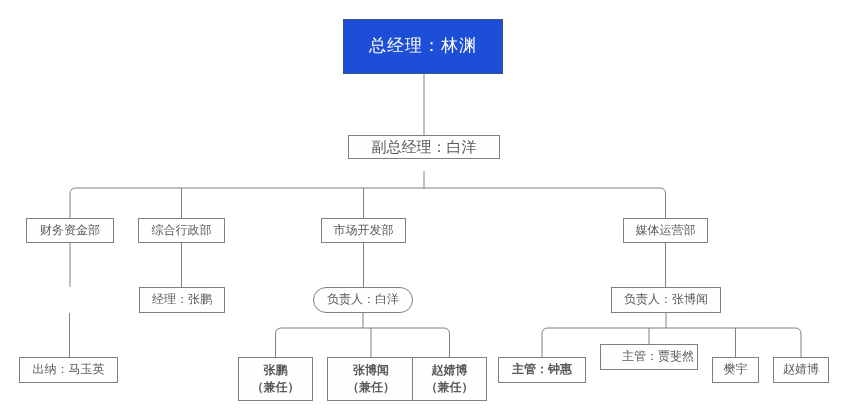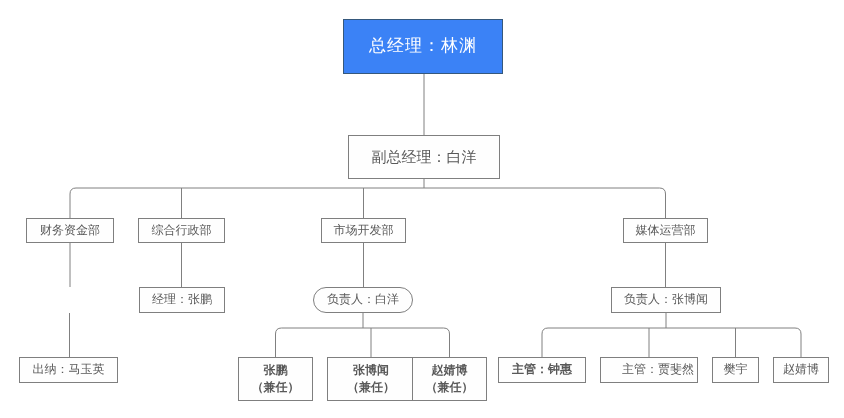--- a/index.html
+++ b/index.html
@@ -20,21 +20,21 @@
     display:flex;
     flex-direction:column;
     align-items:center;
     justify-content:center;
     text-align:center;
     font-size:12px;
     line-height:1.45;
     white-space:nowrap;
   }
   .node.root{
-    background:#3b82f6;
+    background:#1d4ed8;
     border:1px solid #35587C;
     color:#ffffff;
     font-size:17px;
     letter-spacing:1px;
   }
   .node.deputy{font-size:15px;}
   .node .line{display:block;font-weight:bold;}
 </style>
 </head>
 <body>
@@ -66,21 +66,21 @@
       <path d="M542 357 V334 Q542 328 548 328 H795 Q801 328 801 334 V357"></path>
       <path d="M649 328 V357"></path>
       <path d="M735.5 328 V357"></path>
     </g>
   </svg>
 
   <div class="node root" style="left:343px;top:19px;width:160px;height:55px;">
     <span>总经理：林渊</span>
   </div>
 
-  <div class="node deputy" style="left:348px;top:135px;width:152px;height:44px;">
+  <div class="node deputy" style="left:348px;top:135px;width:152px;height:24px;">
     <span>副总经理：白洋</span>
   </div>
 
   <div class="node" style="left:26px;top:218px;width:88px;height:25px;">
     <span>财务资金部</span>
   </div>
   <div class="node" style="left:138px;top:218px;width:87px;height:25px;">
     <span>综合行政部</span>
   </div>
   <div class="node" style="left:321px;top:218px;width:85px;height:25px;">
@@ -113,21 +113,21 @@
     <span class="line">（兼任）</span>
   </div>
   <div class="node" style="left:412px;top:357px;width:75px;height:44px;">
     <span class="line">赵婧博</span>
     <span class="line">（兼任）</span>
   </div>
 
   <div class="node" style="left:498px;top:357px;width:88px;height:26px;font-weight:bold;">
     <span>主管：钟惠</span>
   </div>
-  <div class="node" style="left:600px;top:357px;width:98px;height:26px;padding-left:18px;">
+  <div class="node" style="left:600px;top:344px;width:98px;height:26px;padding-left:18px;">
     <span>主管：贾斐然</span>
   </div>
   <div class="node" style="left:712px;top:357px;width:47px;height:26px;">
     <span>樊宇</span>
   </div>
   <div class="node" style="left:773px;top:357px;width:56px;height:26px;">
     <span>赵婧博</span>
   </div>
 
 </div>

